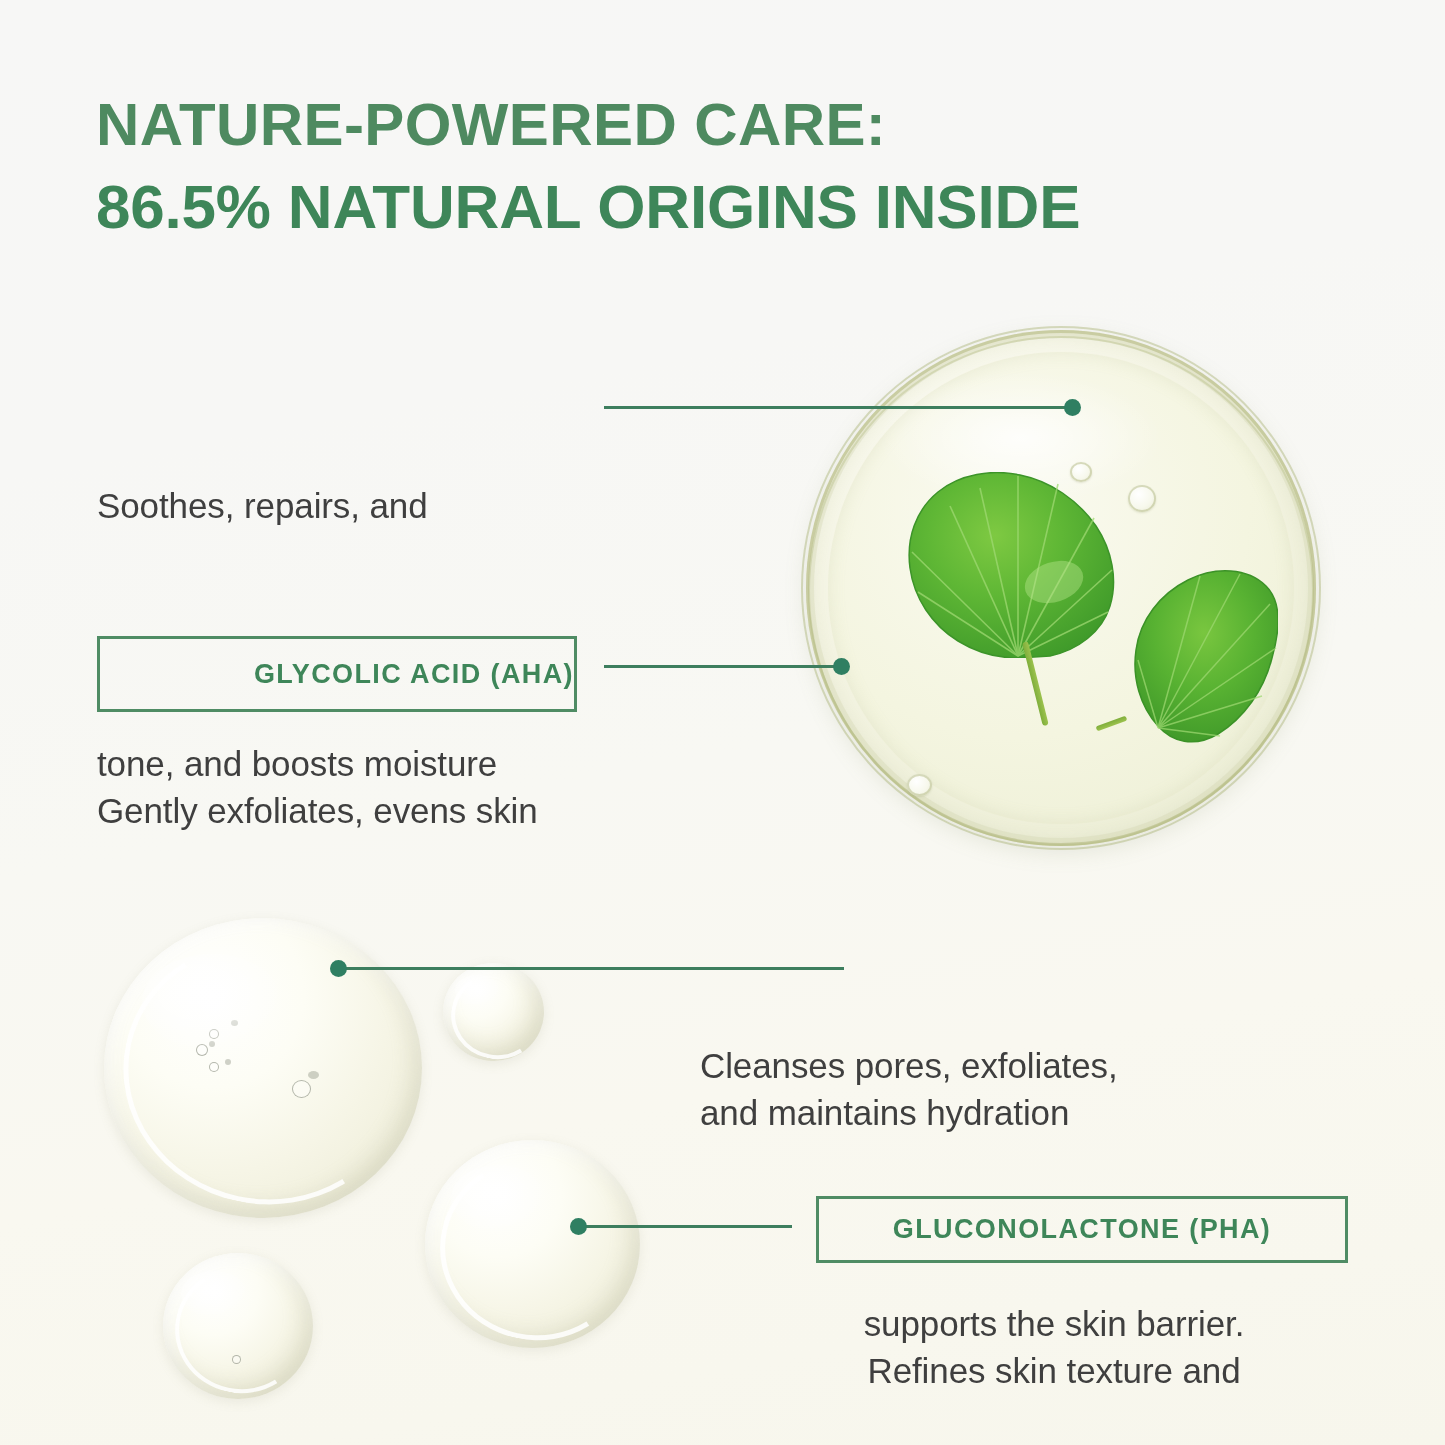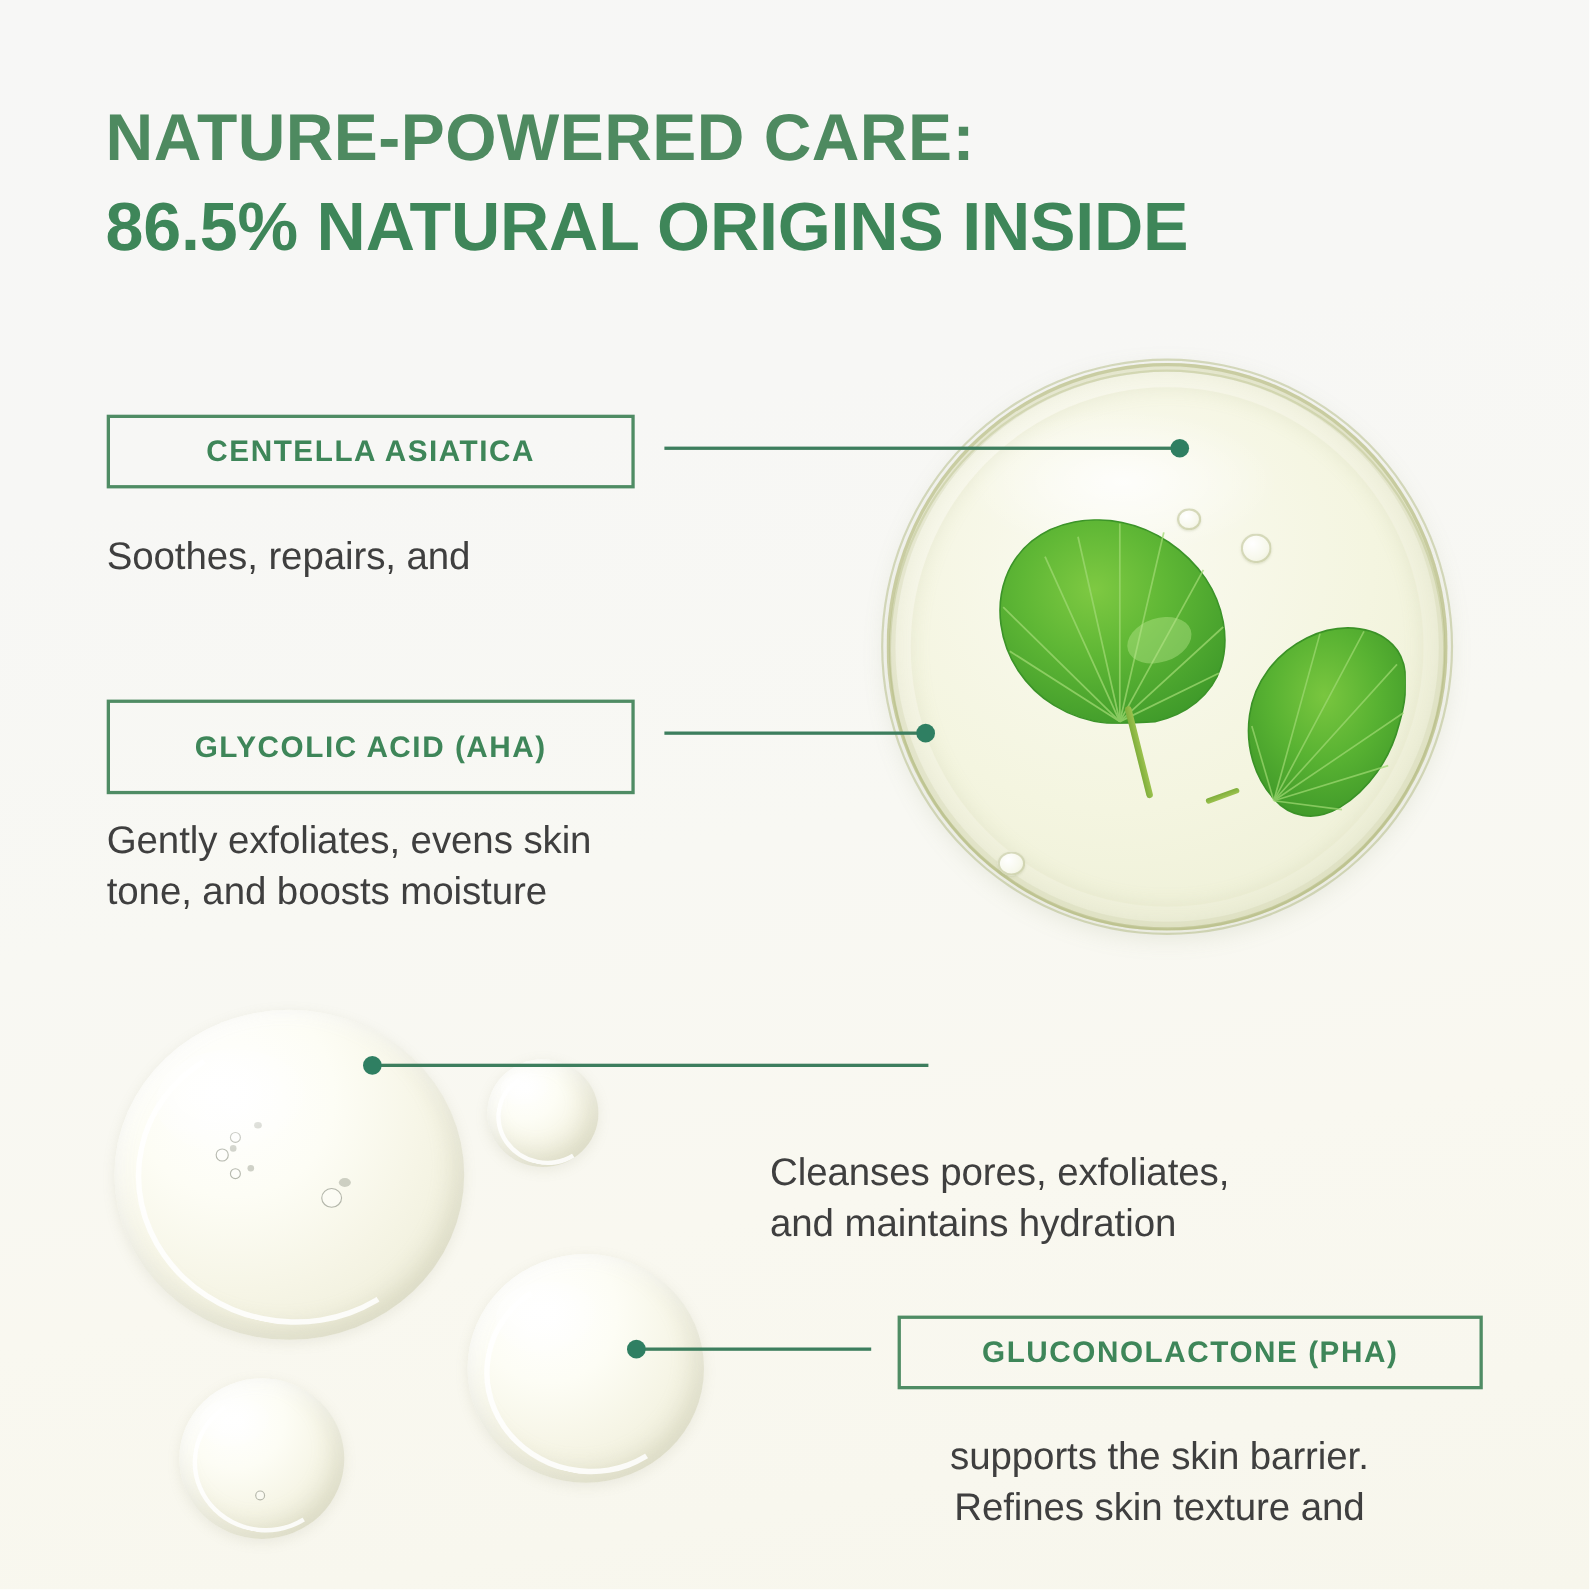--- a/index.html
+++ b/index.html
@@ -307,33 +307,30 @@
 
   <div class="connector" style="left:604px; top:665px; width:240px;"></div>
   <div class="dot" style="left:833px; top:658px;"></div>
 
   <div class="connector" style="left:344px; top:967px; width:500px;"></div>
   <div class="dot" style="left:330px; top:960px;"></div>
 
   <div class="connector" style="left:584px; top:1225px; width:208px;"></div>
   <div class="dot" style="left:570px; top:1218px;"></div>
 
-  <div class="label-box" style="left:97px; top:377px; width:480px; height:67px;">
-    <span>CENTELLA ASIATICA</span>
-  </div>
   <div class="desc" style="left:97px; top:482px; width:640px;">
     <div>Soothes, repairs, and</div>
   </div>
 
-  <div class="label-box" style="left:97px; top:636px; width:480px; height:86px;">
+  <div class="label-box" style="left:97px; top:636px; width:480px; height:76px;justify-content:flex-end;">
     <span>GLYCOLIC ACID (AHA)</span>
   </div>
   <div class="desc" style="left:97px; top:740px; width:640px;">
+    <div>tone, and boosts moisture</div>
     <div>Gently exfoliates, evens skin</div>
-    <div>tone, and boosts moisture</div>
   </div>
 
   <div class="desc right-align" style="left:700px; top:1042px; width:648px;">
     <div>Cleanses pores, exfoliates,</div>
     <div>and maintains hydration</div>
   </div>
 
   <div class="label-box" style="left:816px; top:1196px; width:532px; height:67px;">
     <span>GLUCONOLACTONE (PHA)</span>
   </div>

